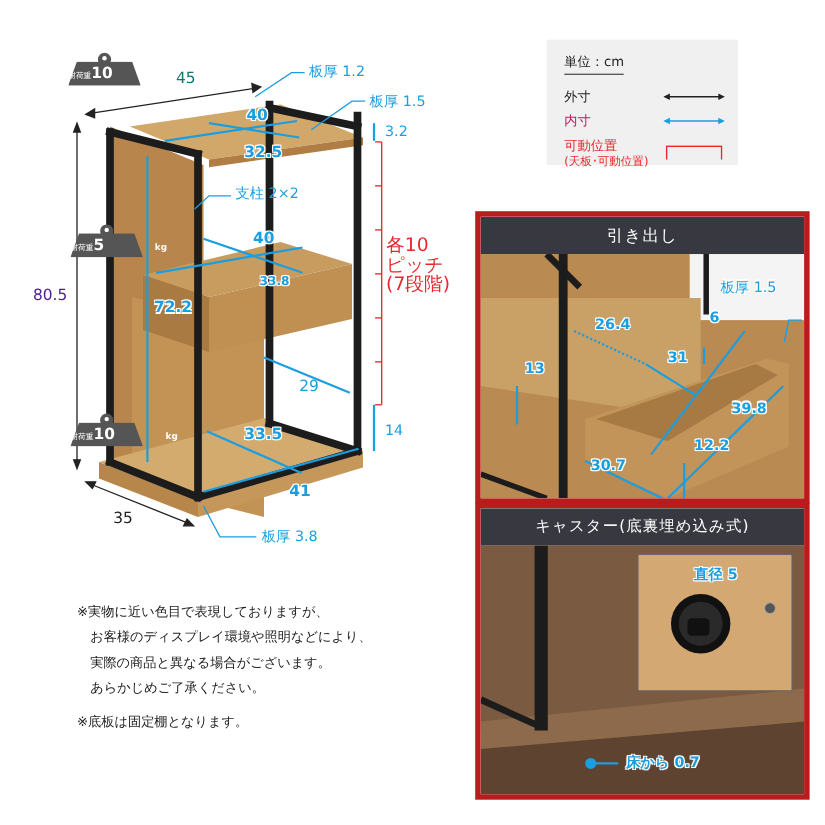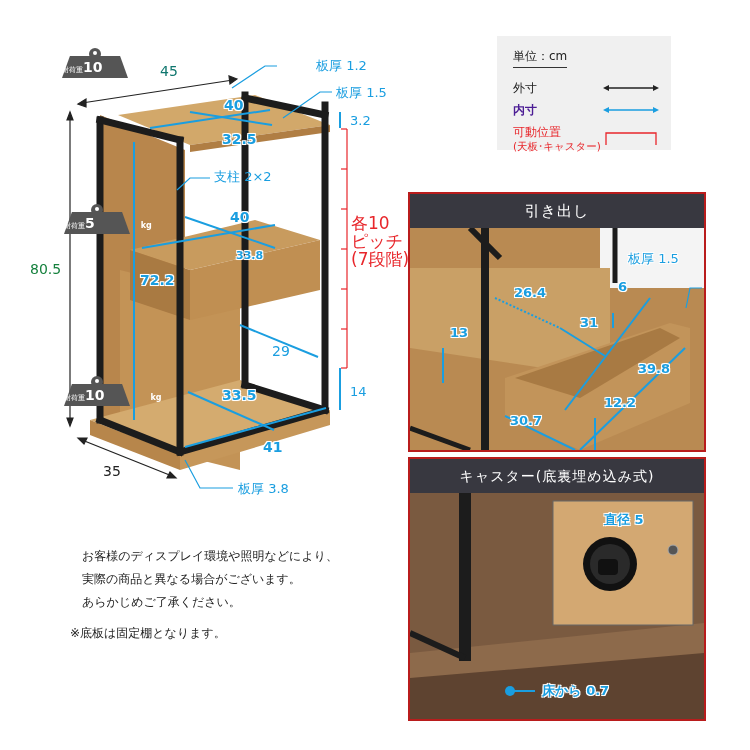--- a/index.html
+++ b/index.html
@@ -13,45 +13,45 @@
   .legend .unit{position:absolute;left:16px;top:12px;font-size:12px;color:#222;border-bottom:1px solid #333;padding-bottom:2px;}
   .legend .row{position:absolute;left:16px;font-size:12px;}
   .legend .sub{position:absolute;left:16px;font-size:10.5px;color:#e8262b;}
   .weight{width:66px;height:30px;}
   .weight .body{position:absolute;left:0;bottom:0;width:66px;height:22px;background:#555;clip-path:polygon(12% 0,88% 0,100% 100%,0 100%);}
   .weight .ring{position:absolute;left:27px;top:0;width:12px;height:12px;border-radius:50%;background:#555;}
   .weight .ring:after{content:"";position:absolute;left:4px;top:3px;width:4px;height:4px;border-radius:50%;background:#fff;}
   .weight .lbl{position:absolute;left:0;bottom:3px;width:66px;text-align:center;color:#fff;font-size:7px;white-space:nowrap;}
   .weight .lbl b{font-size:14px;}
   .weight .lbl i{font-style:normal;font-size:8px;font-weight:bold;padding-left:46px;}
-  .panel{left:408px;width:294px;border:2px solid #b91c1c;overflow:hidden;}
+  .panel{left:432px;width:294px;border:5px solid #b91c1c;overflow:hidden;}
   .panel .hdr{height:34px;background:#383840;color:#fff;font-size:15px;text-align:center;line-height:34px;letter-spacing:1px;}
   .notes{left:70px;font-size:12px;color:#222;line-height:23px;}
   .notes p{margin:0;}
   .notes .ind{padding-left:12px;}
 </style>
 </head>
 <body>
 
 <div class="abs legend">
   <span class="unit">単位：cm</span>
   <span class="row" style="top:44px;color:#222;">外寸</span>
   <svg class="abs" style="left:106px;top:47px;" width="56" height="10">
     <line x1="4" y1="5" x2="52" y2="5" stroke="#222" stroke-width="1.3"></line>
     <polygon points="0,5 6,2 6,8" fill="#222"></polygon>
       <polygon points="56,5 50,2 50,8" fill="#222"></polygon>
   </svg>
-  <span class="row" style="top:66px;color:#4c1d95;font-weight:bold;">内寸</span>
+  <span class="row" style="top:66px;color:#be185d;">内寸</span>
   <svg class="abs" style="left:106px;top:69px;" width="56" height="10">
     <line x1="4" y1="5" x2="52" y2="5" stroke="#1a9ee0" stroke-width="1.3"></line>
     <polygon points="0,5 6,2 6,8" fill="#1a9ee0"></polygon>
       <polygon points="56,5 50,2 50,8" fill="#1a9ee0"></polygon>
   </svg>
   <span class="row" style="top:88px;color:#e8262b;">可動位置</span>
-  <span class="sub" style="top:104px;">(天板･キャスター)</span>
+  <span class="sub" style="top:104px;">(天板･可動位置)</span>
   <svg class="abs" style="left:108px;top:96px;" width="52" height="14">
     <polyline points="1,13 1,1 51,1 51,13" fill="none" stroke="#e8262b" stroke-width="1.3"></polyline>
   </svg>
 </div>
 
 <svg class="abs" style="left:0;top:0;" width="430" height="520">
   <defs>
     <linearGradient id="wood" x1="0" y1="0" x2="1" y2="1">
       <stop offset="0" stop-color="#c89b5e"></stop>
         <stop offset="1" stop-color="#b9874b"></stop>
@@ -139,24 +139,24 @@
     <div class="body"></div>
   <div class="lbl"><span>耐荷重</span><b>5</b><i>kg</i></div>
 </div>
 <div class="abs weight" style="left:64px;top:376px;">
   <div class="ring"></div>
     <div class="body"></div>
   <div class="lbl"><span>耐荷重</span><b>10</b><i>kg</i></div>
 </div>
 
 <span class="abs dim" style="left:160px;top:64px;font-size:14px;color:#0f766e;">45</span>
-<span class="abs dim" style="left:30px;top:262px;font-size:14px;color:#15803d;">80.5</span>
+<span class="abs dim" style="left:30px;top:262px;font-size:14px;color:#4c1d95;">80.5</span>
 <span class="abs dim" style="left:103px;top:464px;font-size:14px;color:#222;">35</span>
 
-<span class="abs dim blue" style="left:281px;top:59px;margin-left:35px;">板厚 1.2</span>
+<span class="abs dim blue" style="left:281px;top:59px;">板厚 1.2</span>
 <span class="abs dim blue" style="left:336px;top:86px;">板厚 1.5</span>
 <span class="abs dim blue" style="left:238px;top:482px;">板厚 3.8</span>
 <span class="abs dim blue" style="left:214px;top:170px;">支柱 2×2</span>
 
 <span class="abs dim dim-w" style="left:224px;top:98px;font-size:14px;">40</span>
 <span class="abs dim dim-w" style="left:222px;top:132px;font-size:14px;">32.5</span>
 <span class="abs dim blue" style="left:350px;top:114px;">3.2</span>
 <span class="abs dim dim-w" style="left:230px;top:210px;font-size:14px;">40</span>
 <span class="abs dim dim-w" style="left:236px;top:250px;font-size:11px;text-align:center;">33.8</span>
 <span class="abs dim dim-w" style="left:140px;top:273px;font-size:14px;">72.2</span>
@@ -224,20 +224,21 @@
       <circle cx="100" cy="198" r="5" fill="#1a9ee0"></circle>
       <line x1="100" y1="198" x2="125" y2="198" stroke="#1a9ee0" stroke-width="2"></line>
     </svg>
     <span class="abs dim dim-w" style="left:194px;top:20px;">直径 5</span>
     <span class="abs dim dim-w" style="left:132px;top:191px;">床から 0.7</span>
   </div>
 </div>
 
 <div class="abs notes" style="top:545px;">
   <div style="margin-bottom:8px;">
+    <p>※実物に近い色目で表現しておりますが、</p>
     <p class="ind">お客様のディスプレイ環境や照明などにより、</p>
     <p class="ind">実際の商品と異なる場合がございます。</p>
     <p class="ind">あらかじめご了承ください。</p>
   </div>
   <div>
     <p>※底板は固定棚となります。</p>
   </div>
 </div>
 
 </body></html>

